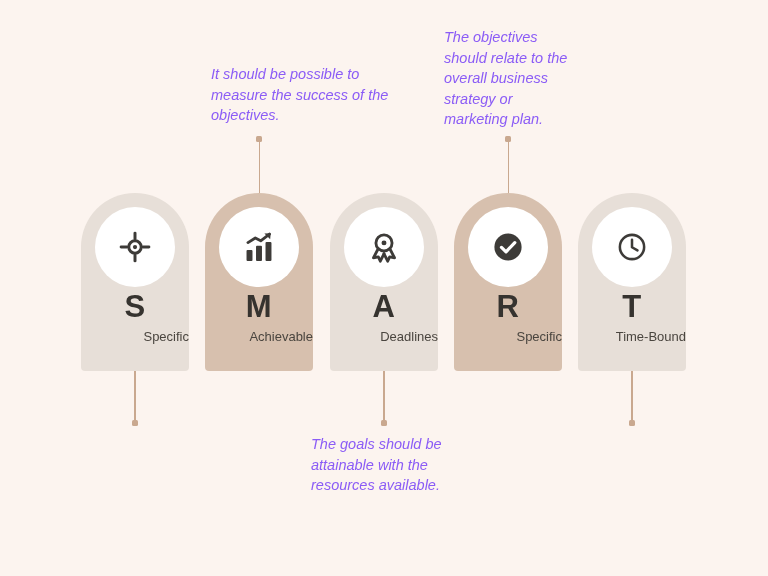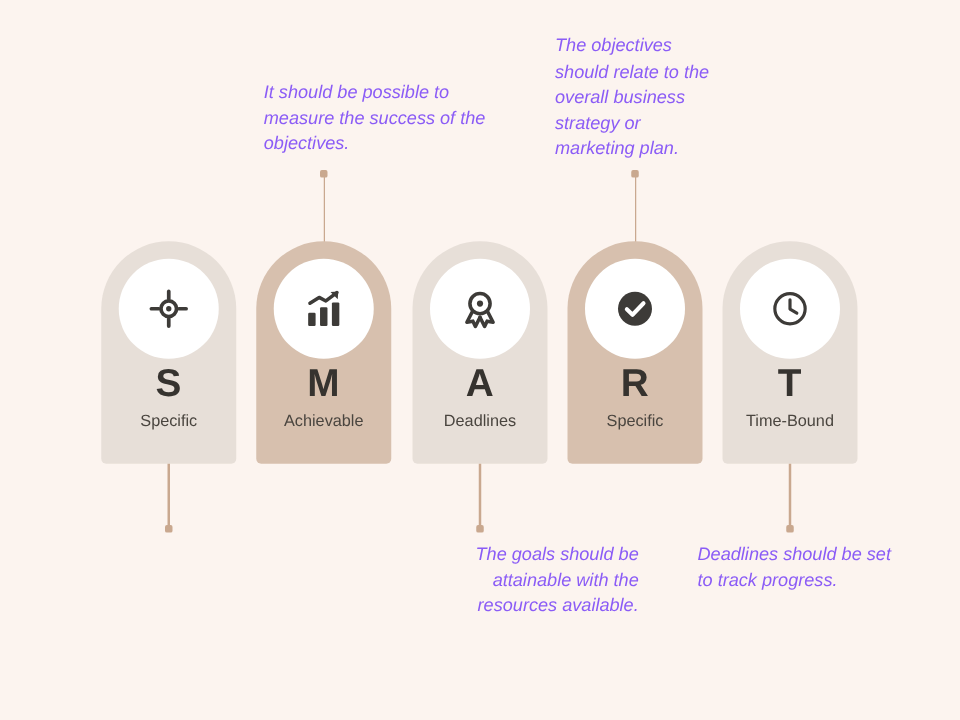--- a/index.html
+++ b/index.html
@@ -60,21 +60,21 @@
     font-weight: bold;
     color: #36332F;
     letter-spacing: 0.5px;
     line-height: 1;
   }
   .pillar-word {
     position: absolute;
     top: 137px;
     left: 0;
     width: 100%;
-    text-align: center;
+    text-align: right;
     font-size: 13px;
     color: #4A453F;
     line-height: 1;
   }
 
   
   .connector {
     position: absolute;
     width: 1.6px;
     background: #C9A88F;
@@ -198,20 +198,18 @@
   <div class="connector" style="left:134.2px; top:371px; height:52px;"></div>
   <div class="conn-dot" style="left:135px; top:420px;"></div>
 
   <div class="connector" style="left:383.2px; top:371px; height:52px;"></div>
   <div class="conn-dot" style="left:384px; top:420px;"></div>
 
   <div class="connector" style="left:631.2px; top:371px; height:52px;"></div>
   <div class="conn-dot" style="left:632px; top:420px;"></div>
 
 
-  <div class="callout" style="left:311px; top:434px; width:200px;text-align:right;">The goals should be
+  <div class="callout" style="left:311px; top:434px; width:200px;">The goals should be
 attainable with the
 resources available.</div>
 
-  <div class="callout" style="left:558px; top:434px; width:210px;">Deadlines should be set
-to track progress.</div>
 
 </div>
 
 </body></html>

